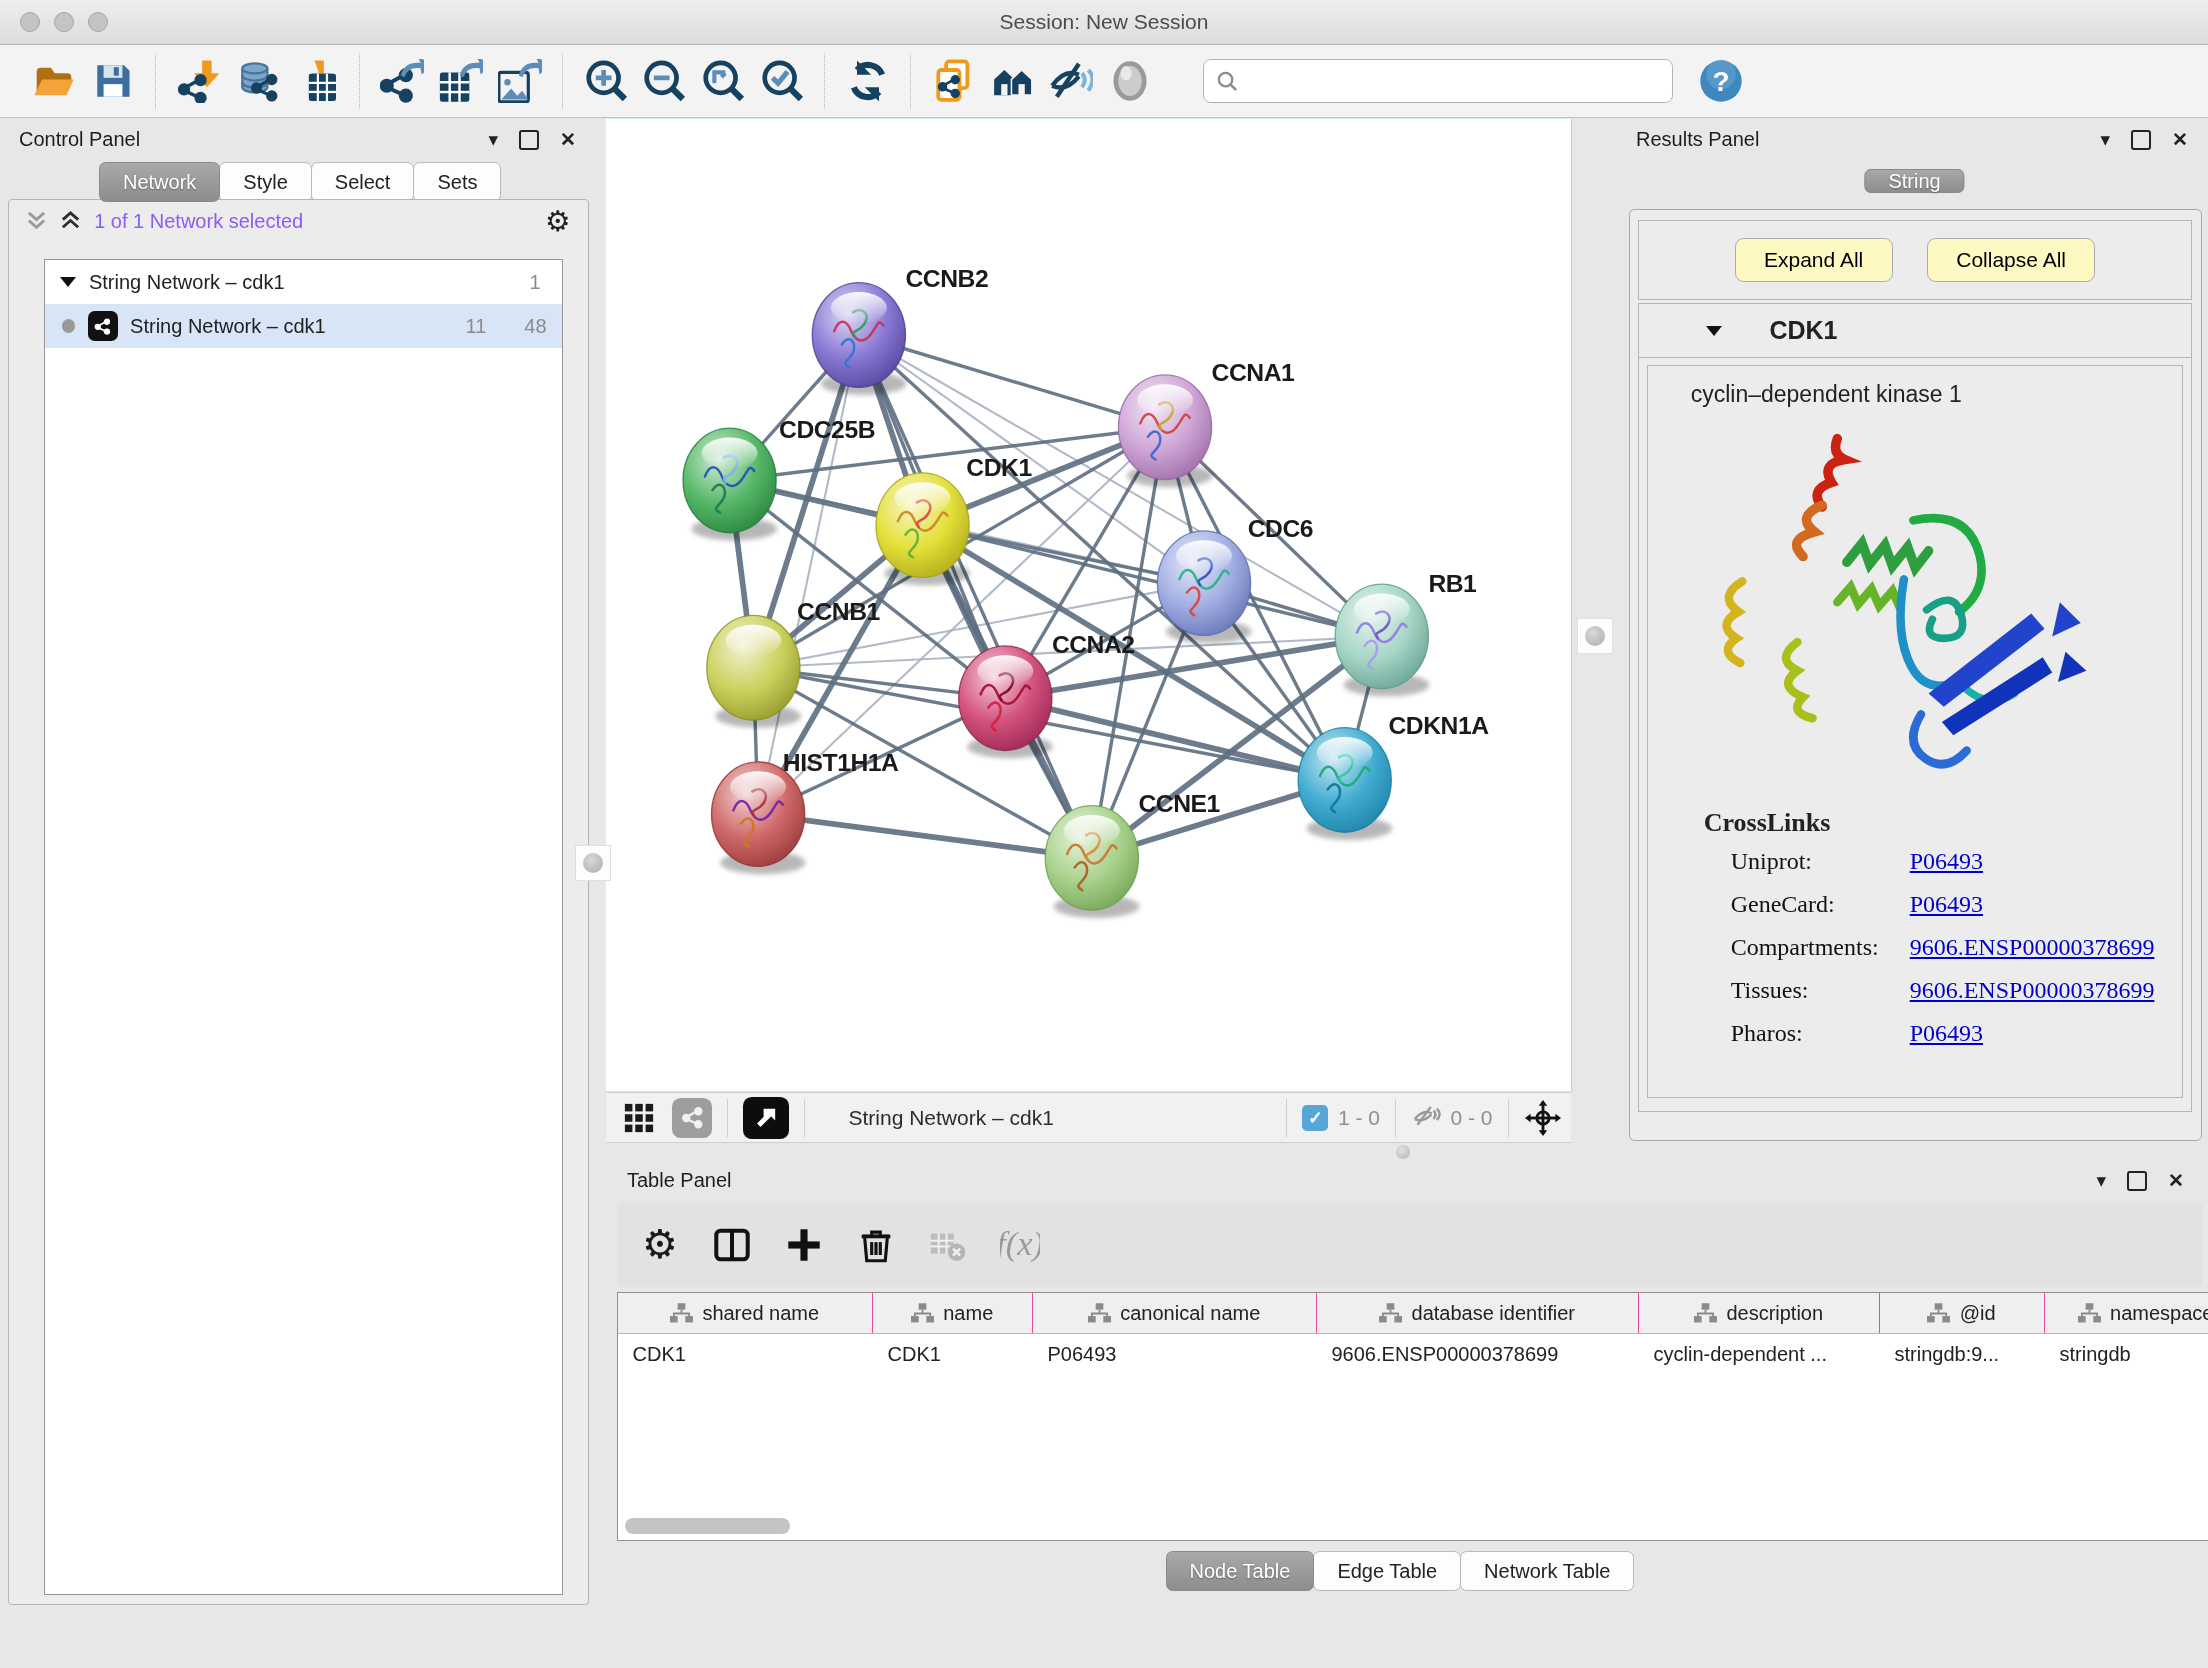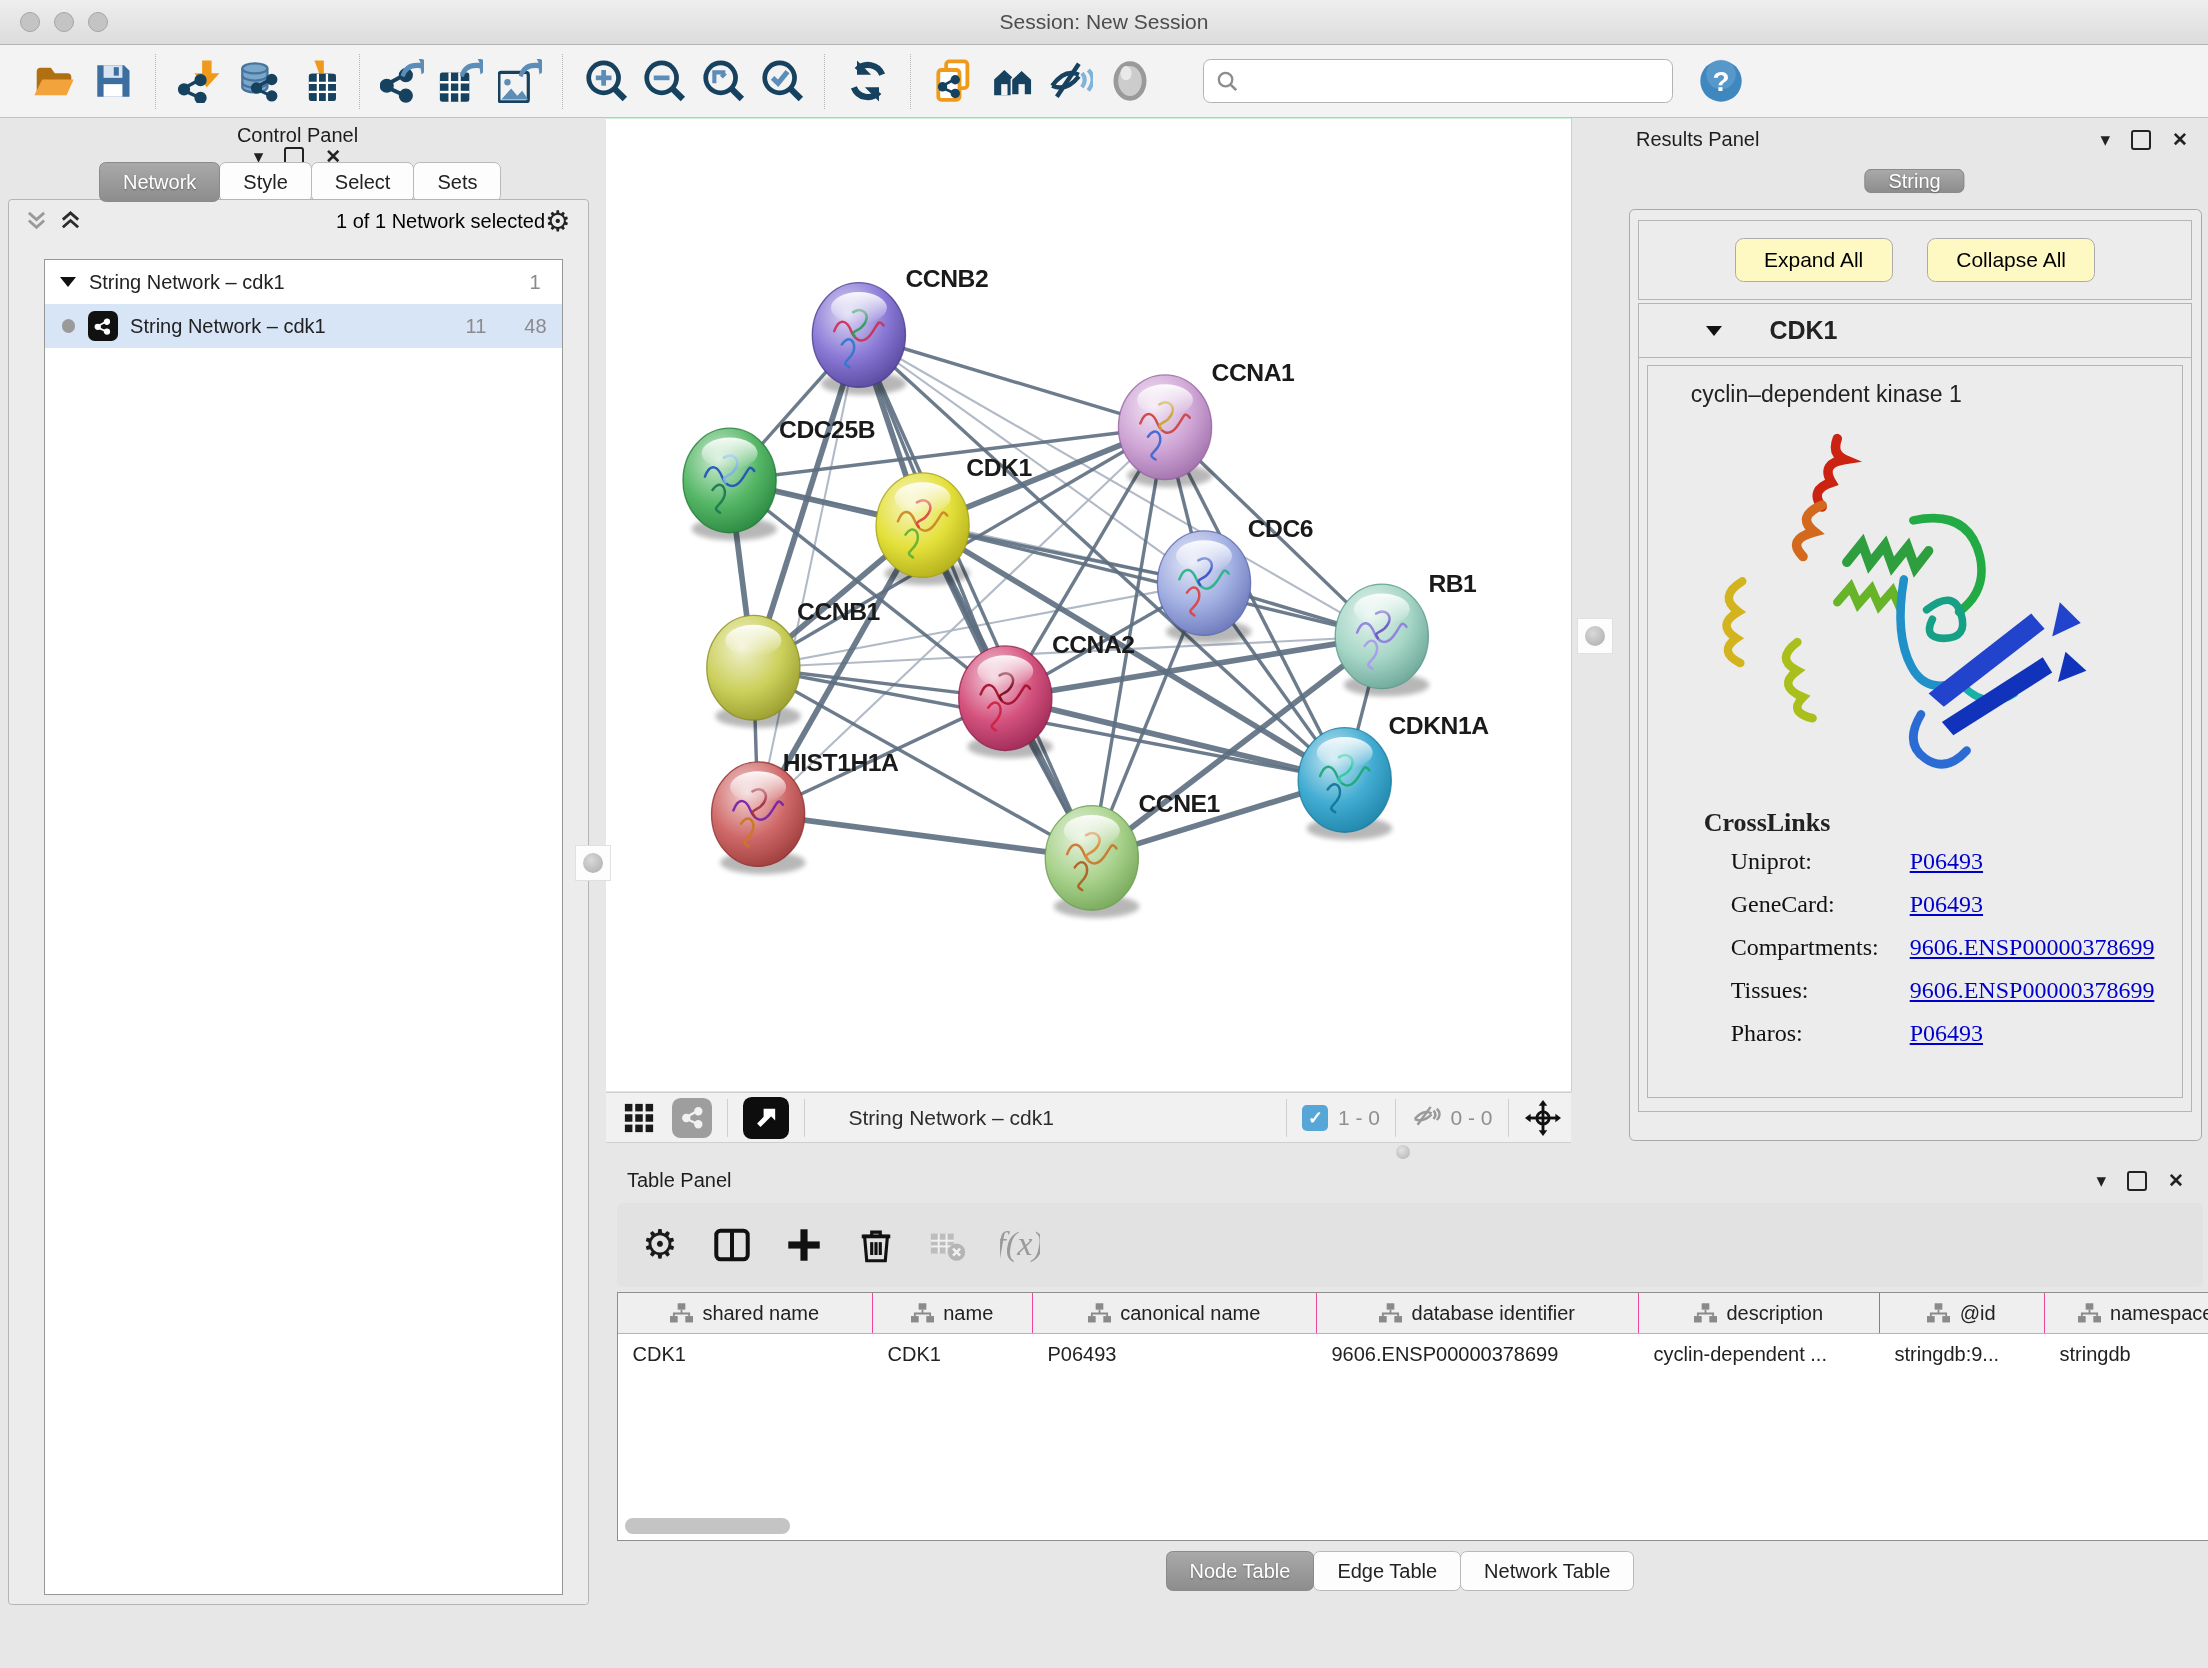--- a/index.html
+++ b/index.html
@@ -28,27 +28,27 @@
   .panel-title{font-size:20px;color:#1d1d1d;}
   .win-icons{display:flex;align-items:center;gap:21px;}
   .wi{font-size:19px;color:#222;line-height:1;}
   .wi.box{width:16px;height:16px;border:2.3px solid #222;border-radius:2.9px;}
   .tab{height:38px;line-height:38px;padding:0 23px;background:#fdfdfd;border:1px solid #b9b9b9;
     font-size:20px;border-radius:6.7px;margin-right:-1px;position:relative;}
   .tab.sel{background:linear-gradient(#a9a9a9,#8d8d8d);color:#fff;border-color:#8a8a8a;
     text-shadow:0 1px 1.9px rgba(0,0,0,.35);z-index:2;}
   
   #control-panel{position:absolute;left:0;top:118px;width:599px;height:1488px;}
-  #cp-head{position:absolute;left:19px;right:23px;top:5.7px;height:32px;display:flex;align-items:center;flex-direction:column;}
+  #cp-head{position:absolute;left:19px;right:23px;top:5.7px;height:32px;display:flex;align-items:center;}
   #cp-tabs{position:absolute;left:99px;top:44px;display:flex;}
   #cp-box{position:absolute;left:7.6px;top:81px;width:581px;height:1499px;background:#ececec;
     border:1px solid #b5b5b5;border-radius:3.8px;box-sizing:border-box;height:1406px;}
   #cp-selector{position:absolute;left:0;right:0;top:0;height:42px;display:flex;align-items:center;
     padding:0 17px;}
-  #cp-selector .sel-text{flex:1;text-align:right;font-size:20px;color:#000000;}
+  #cp-selector .sel-text{flex:1;text-align:left;font-size:20px;color:#8b5cf6;}
   #cp-tree{position:absolute;left:35px;width:519px;top:59px;bottom:9.5px;background:#fff;
     border:1.5px solid #979797;box-sizing:border-box;}
   .tree-row{height:44px;display:flex;align-items:center;font-size:20px;}
   .tree-row.selrow{background:#d7e5f6;}
   .caret{width:0;height:0;border-left:8.6px solid transparent;border-right:8.6px solid transparent;
     border-top:10.5px solid #111;margin:0 13.3px 0 15px;}
   .dotmark{width:13.3px;height:13.3px;border-radius:50%;background:#9a9a9a;margin:0 13.3px 0 17px;}
   .sharechip{width:29.5px;height:29.5px;border-radius:6.7px;background:#111;display:flex;align-items:center;
     justify-content:center;margin-right:12.4px;}
   .treecount{color:#8b8b8b;font-size:20px;}

